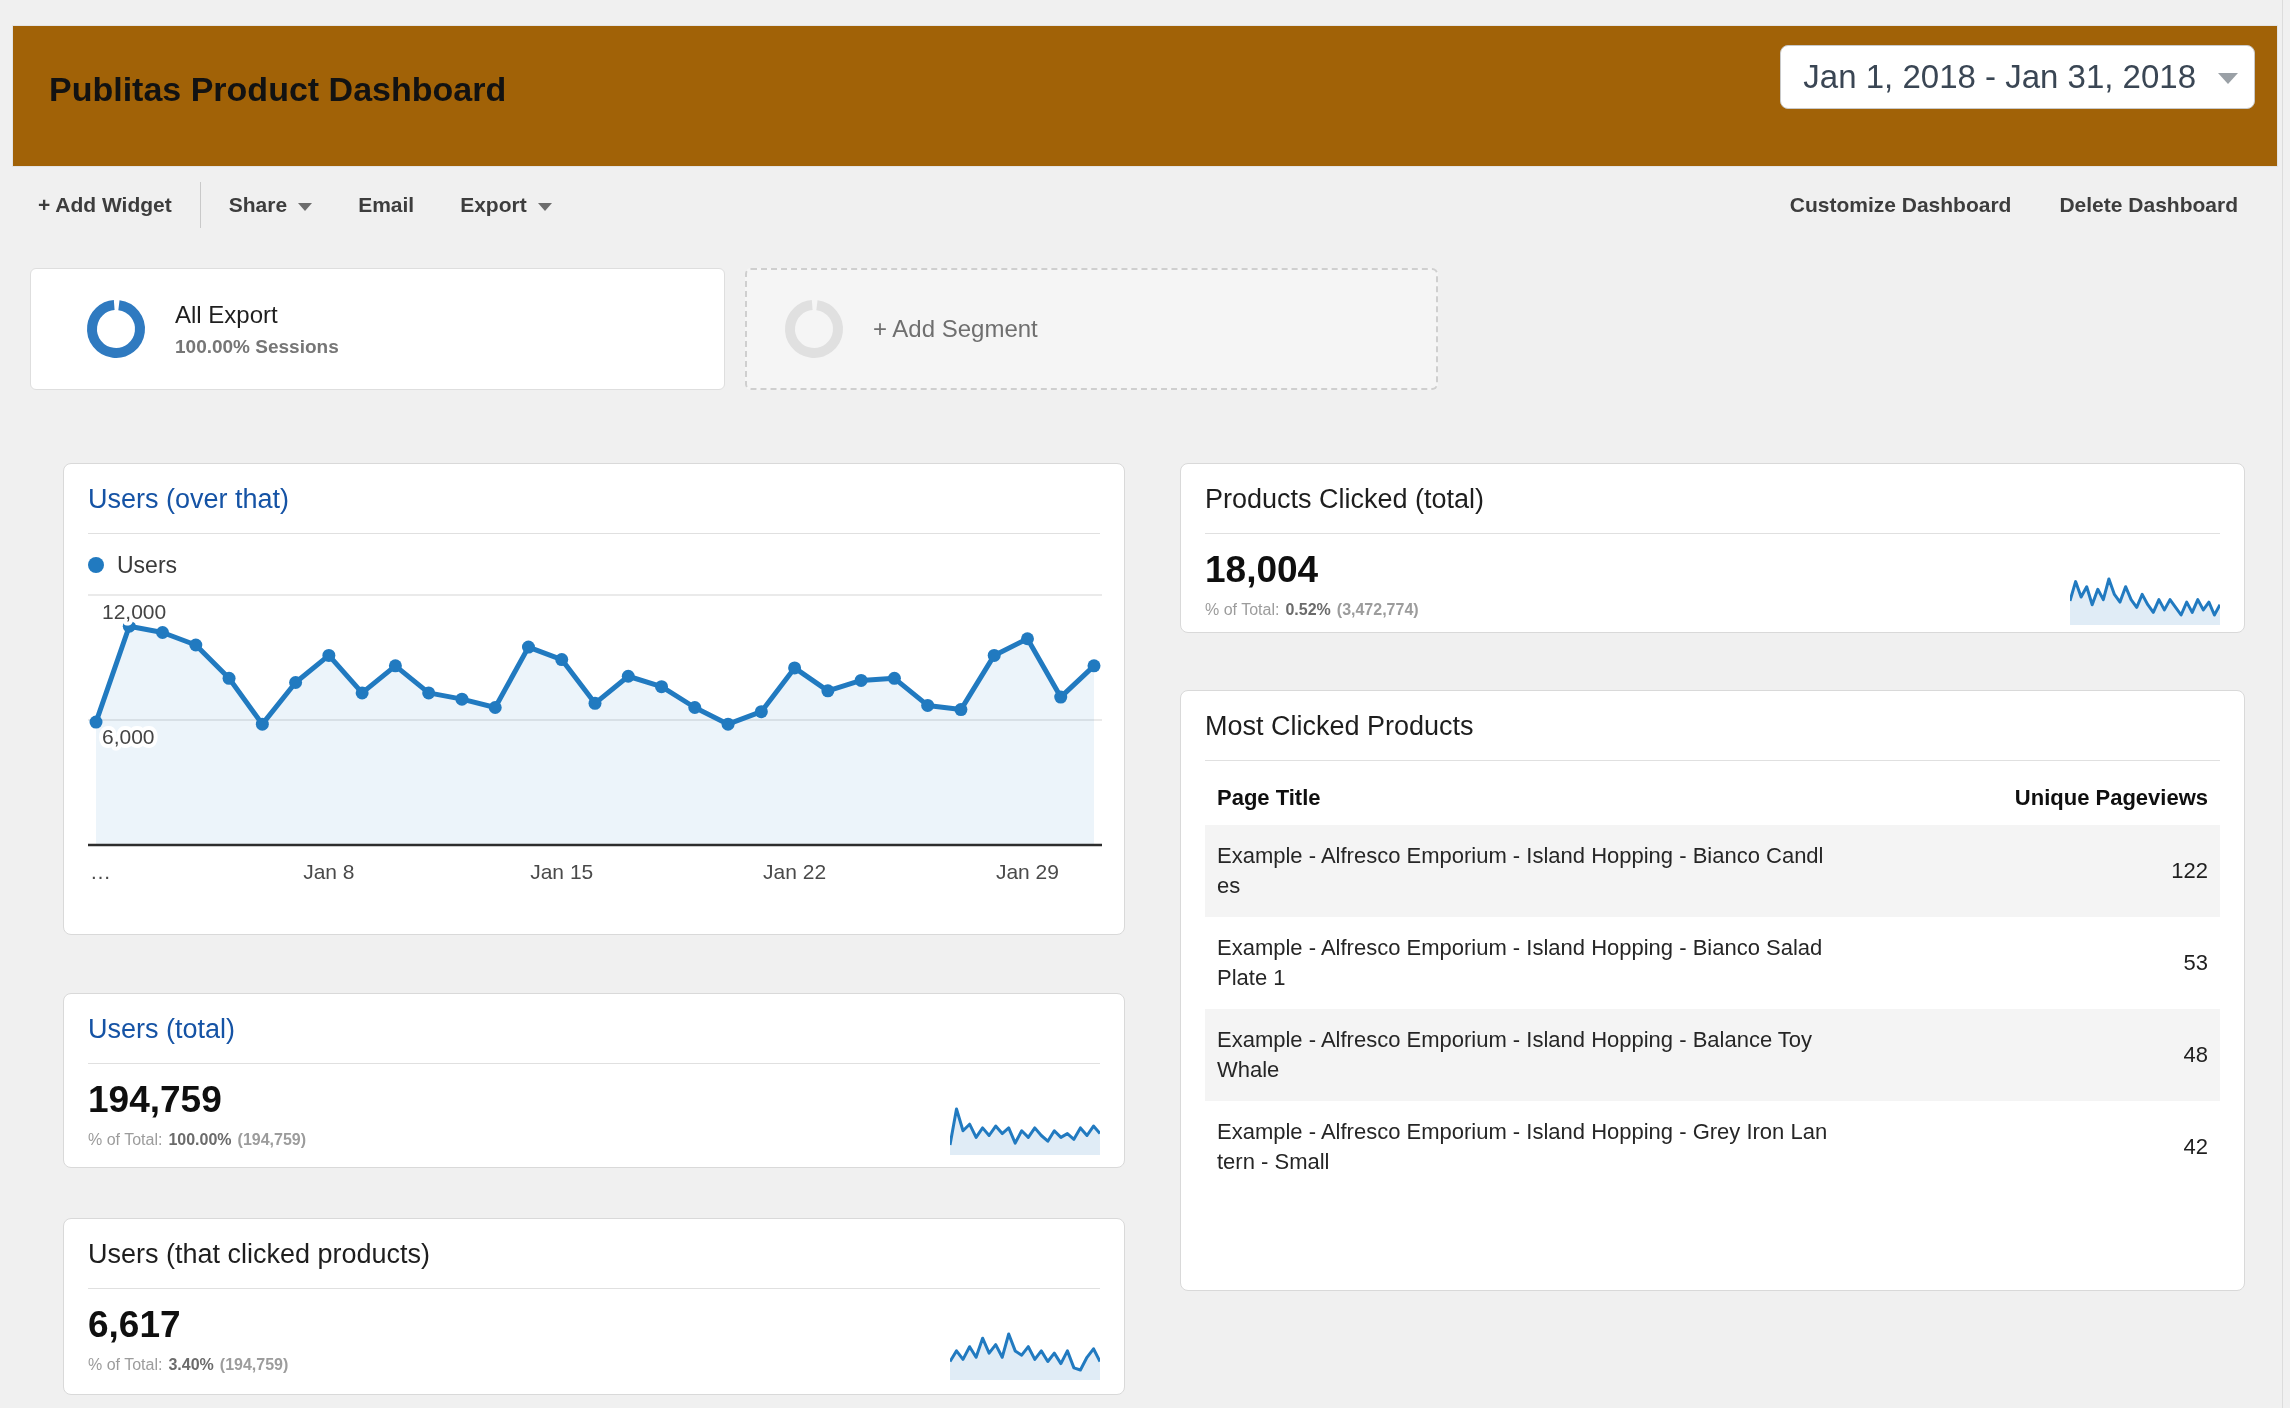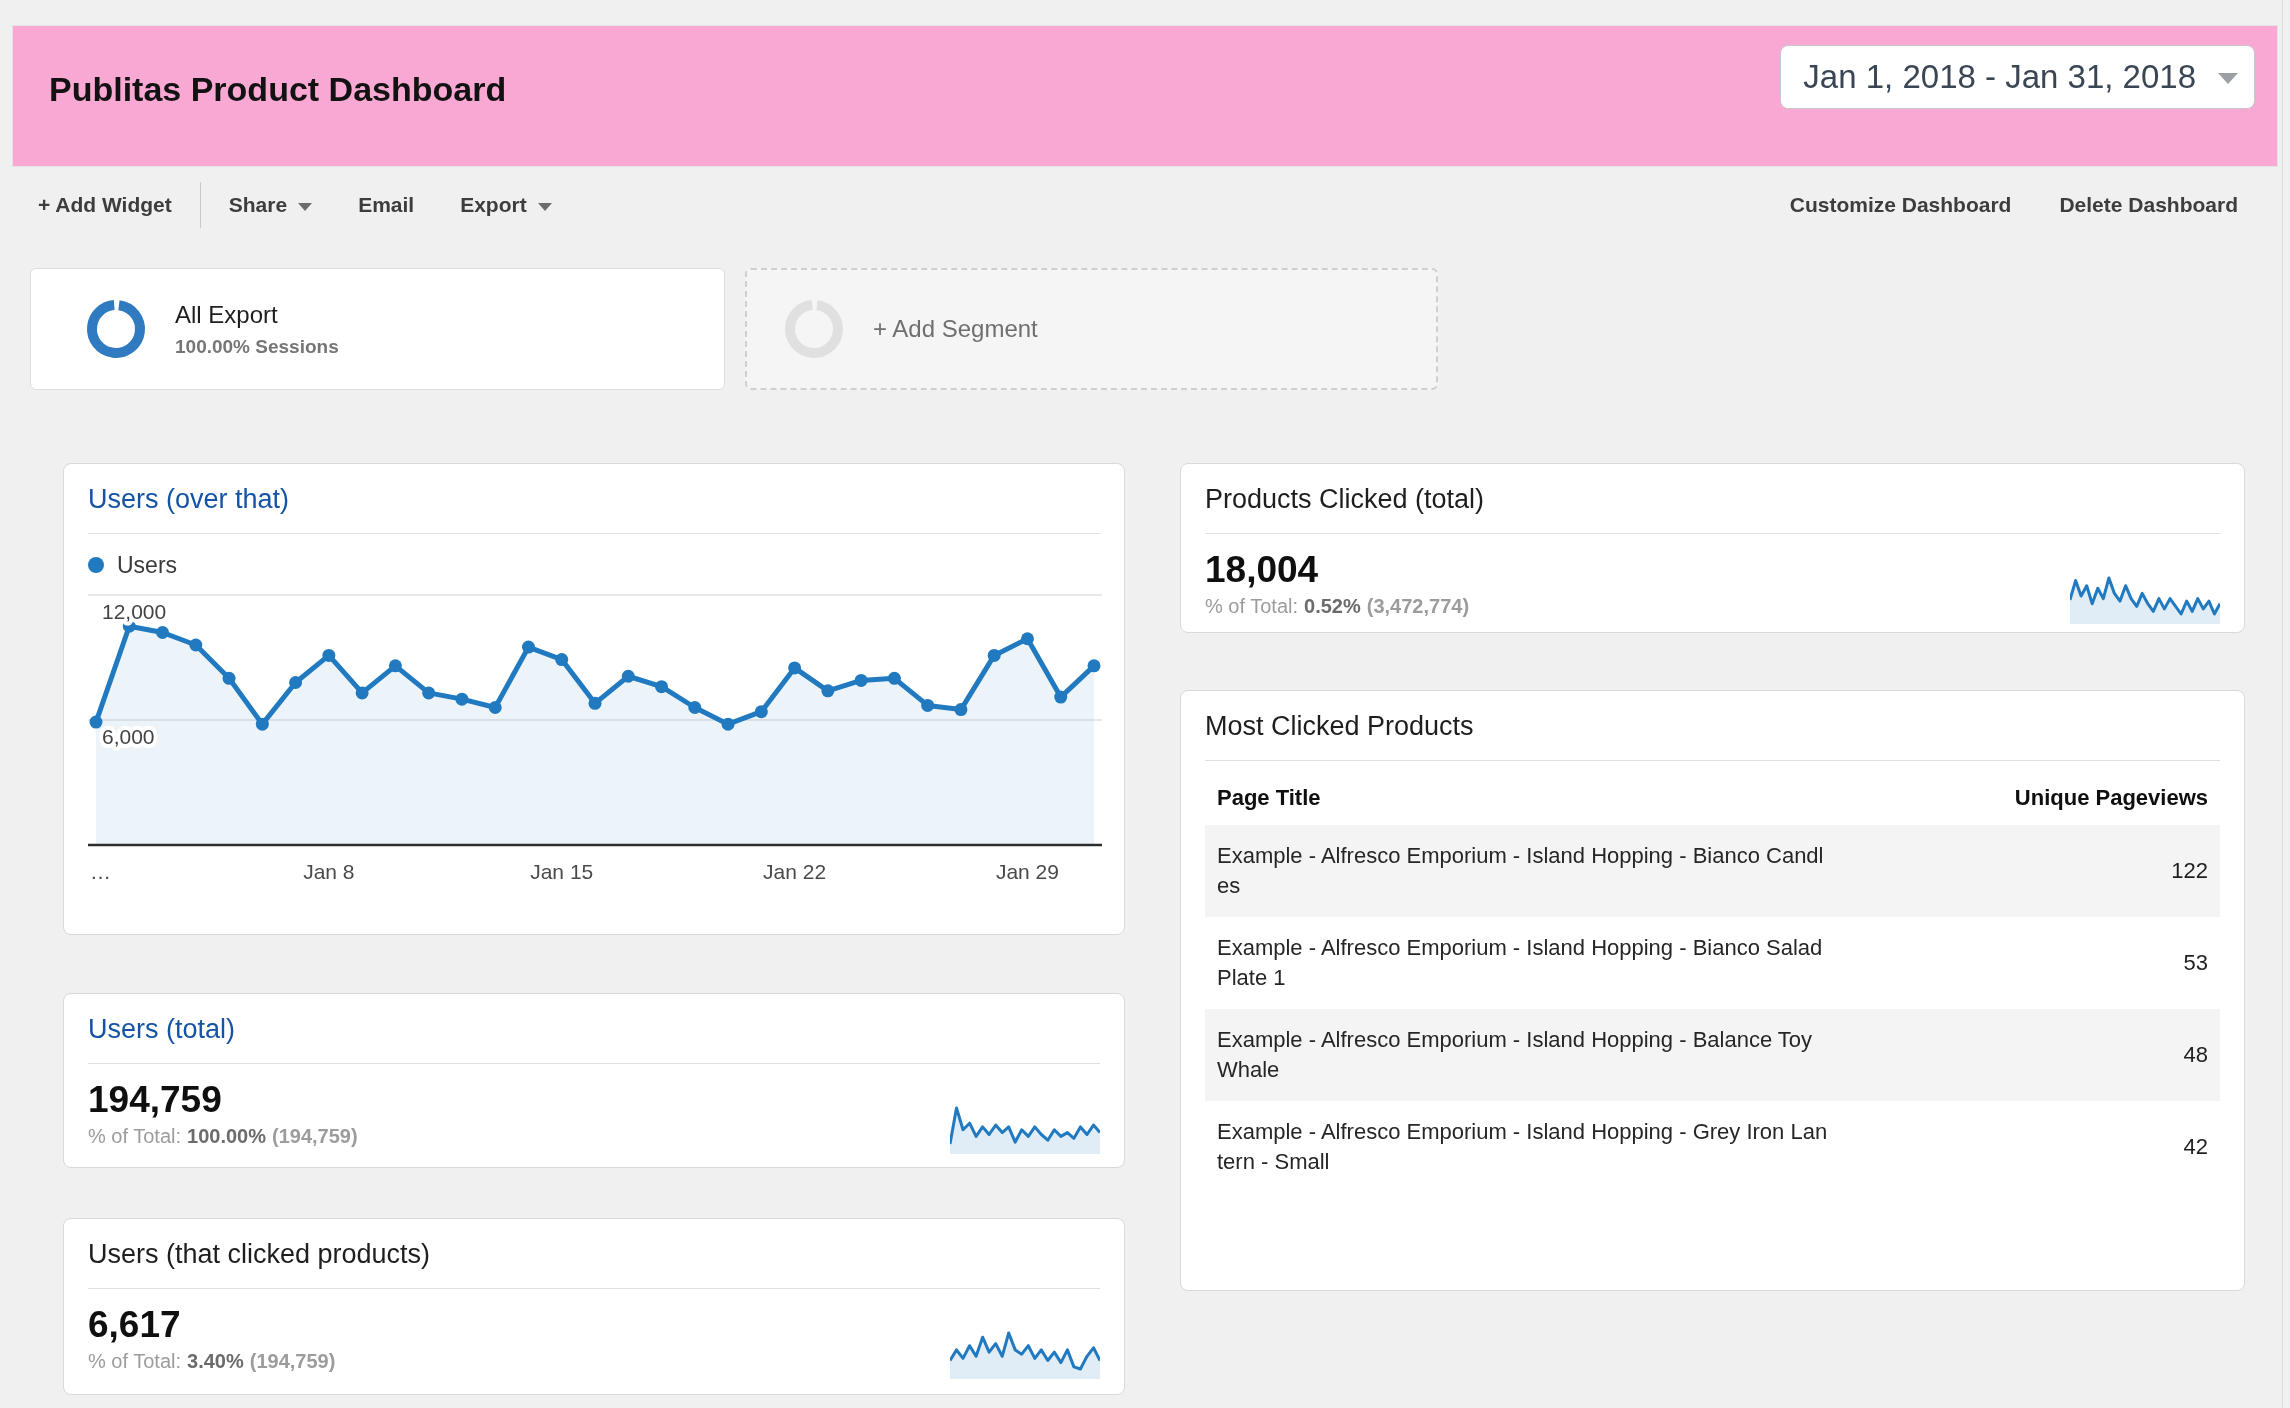--- a/index.html
+++ b/index.html
@@ -5,21 +5,21 @@
   html,body{margin:0;padding:0;}
   body{
     width:2290px;height:1408px;position:relative;overflow:hidden;
     background:#f0f0f0;
     font-family:"Liberation Sans","DejaVu Sans",sans-serif;
     -webkit-font-smoothing:antialiased;
   }
   body::after{content:"";position:absolute;top:0;right:7px;bottom:0;width:1px;background:#dcdcdc;}
 
   
-  .header{position:absolute;left:12px;top:25px;right:12px;height:142px;background:#f9a8d4;border:1px solid #e4e4e4;box-sizing:border-box;}
+  .header{position:absolute;left:12px;top:25px;right:12px;height:142px;background:#a16207;border:1px solid #e4e4e4;box-sizing:border-box;}
   .header-title{position:absolute;left:36px;top:44px;font-size:34px;font-weight:bold;color:#121212;}
   .date-box{position:absolute;right:22px;top:19px;height:62px;line-height:62px;background:#fff;border:1px solid #c9c9c9;border-radius:8px;padding:0 58px 0 22px;font-size:33px;font-weight:500;color:#3a4654;cursor:pointer;}
   .date-caret{position:absolute;right:16px;top:27px;width:0;height:0;border-left:10px solid transparent;border-right:10px solid transparent;border-top:11px solid #9aa0a6;}
 
   
   .toolbar{position:absolute;left:12px;top:168px;right:12px;height:74px;display:flex;align-items:center;padding:0 26px;box-sizing:border-box;font-size:21px;font-weight:bold;color:#3d3d3d;}
   .tb-item{cursor:pointer;display:flex;align-items:center;white-space:nowrap;}
   .tb-item + .tb-item{margin-left:46px;}
   .vsep{width:1px;height:46px;background:#c9c9c9;margin:0 28px;}
   .caret{width:0;height:0;border-left:7px solid transparent;border-right:7px solid transparent;border-top:8px solid #6d6d6d;margin-left:11px;margin-top:3px;}
@@ -50,21 +50,21 @@
   .divider{border:none;border-top:1px solid #e0e0e0;margin:18px 0 0 0;}
 
   .legend{display:flex;align-items:center;margin-top:18px;}
   .legend-dot{width:16px;height:16px;border-radius:50%;background:#217ac0;}
   .legend-label{font-size:23px;color:#3a3a3a;margin-left:13px;}
 
   .chart-wrap{margin-top:4px;}
 
   .metric{position:relative;}
   .big-number{margin-top:15px;font-size:37px;font-weight:bold;color:#0f0f0f;}
-  .pct{margin-top:4px;font-size:20px;color:#9c9c9c;}
+  .pct{margin-top:10px;font-size:16px;color:#9c9c9c;}
   .pct .v{color:#6b6b6b;font-weight:bold;margin-left:6px;}
   .pct .p{color:#9c9c9c;font-weight:bold;margin-left:6px;}
   .spark{position:absolute;right:0;bottom:-6px;width:150px;height:54px;}
 
   
   table.mc{border-collapse:collapse;width:100%;margin-top:6px;}
   table.mc th{font-size:22px;font-weight:bold;color:#0f0f0f;text-align:left;padding:18px 12px 14px 12px;}
   table.mc th.num{text-align:right;}
   table.mc td{font-size:22px;color:#262626;line-height:30px;padding:16px 12px;vertical-align:middle;}
   table.mc td.title{width:615px;max-width:615px;word-break:break-all;}

